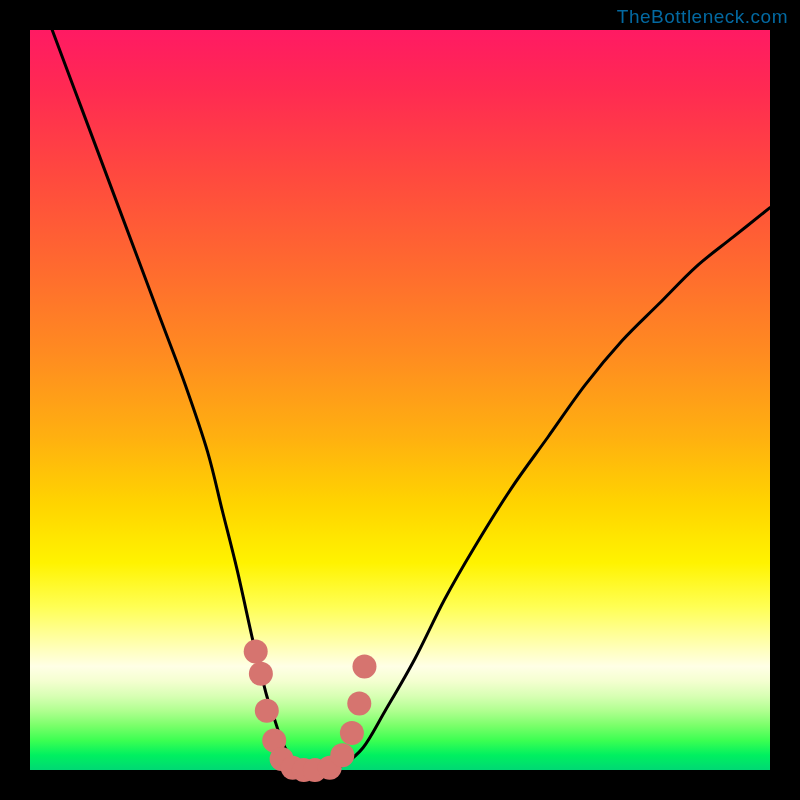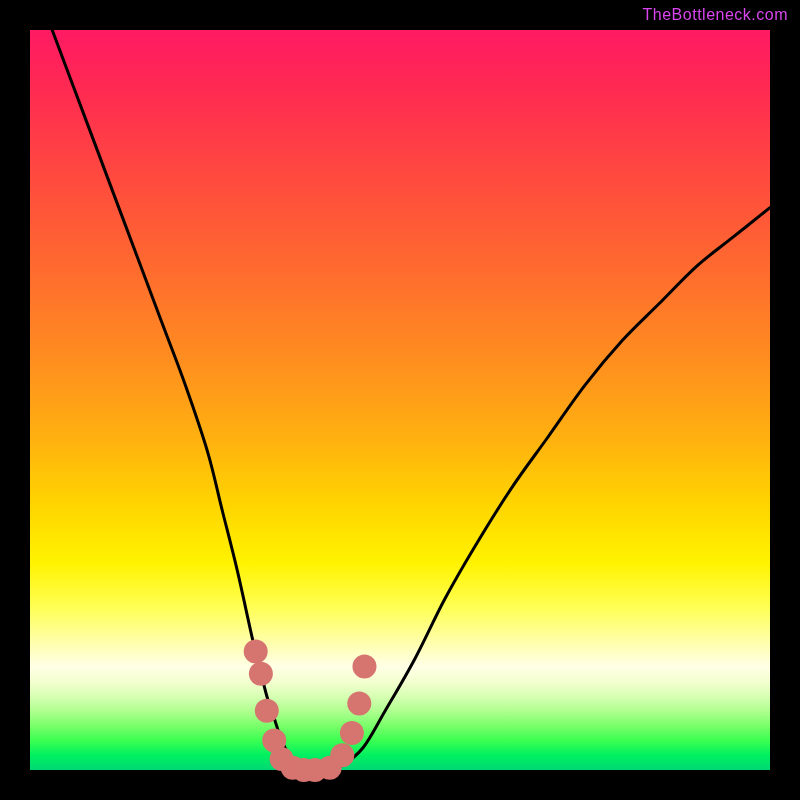--- a/index.html
+++ b/index.html
@@ -45,22 +45,22 @@
       #7aff6a 94%,
       #3cff52 96%,
       #00f060 98%,
       #00d874 100%
     );
   }
   .watermark {
     position: absolute;
     top: 6px;
     right: 12px;
-    color: #d946ef;
-    font-size: 16px;
+    color: #0369a1;
+    font-size: 19px;
     letter-spacing: 0.5px;
     font-weight: 500;
     user-select: none;
   }
   svg.curve {
     position: absolute;
     left: 0;
     top: 0;
     width: 740px;
     height: 740px;

